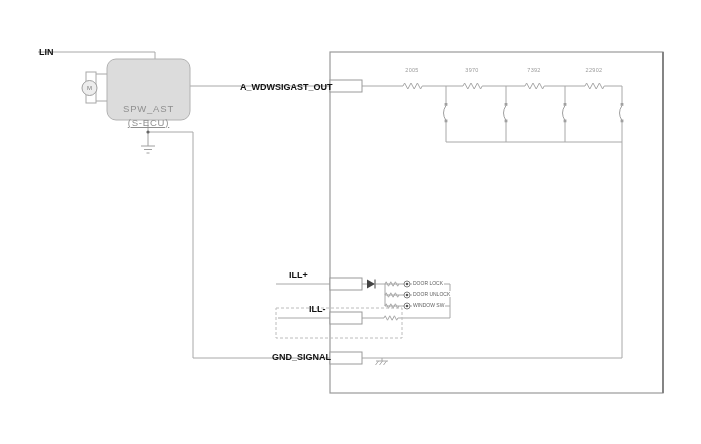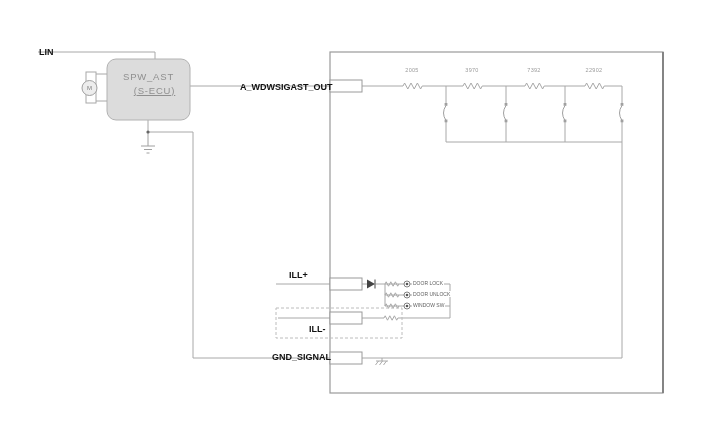--- a/index.html
+++ b/index.html
@@ -2,21 +2,21 @@
 <html><head>
 <meta charset="utf-8">
 <style>
   html,body{margin:0;padding:0;background:#fff;}
   #canvas{position:relative;width:701px;height:444px;background:#ffffff;overflow:hidden;
           font-family:"Liberation Sans", sans-serif;}
   #schematic-svg{position:absolute;left:0;top:0;}
   .lbl{position:absolute;color:#111;font-weight:bold;font-size:9px;line-height:10px;white-space:nowrap;}
   .lbl.right{text-align:right;margin-top:8px;}
   .ecu-text{position:absolute;color:#8f8f8f;font-size:9.5px;line-height:11px;text-align:center;
-            letter-spacing:0.8px;white-space:nowrap;}
+            letter-spacing:0.8px;white-space:nowrap;margin-top:32px;}
   .motor-m{position:absolute;color:#7d7d7d;font-size:6px;line-height:6px;text-align:center;}
   .rval{position:absolute;color:#9b9b9b;font-size:5.5px;line-height:6px;text-align:center;
         letter-spacing:0.3px;white-space:nowrap;}
   .ledlbl{position:absolute;color:#5f5f5f;font-size:5px;line-height:6px;background:#fff;
           padding:0 1px;white-space:nowrap;}
 </style>
 </head>
 <body>
 
 <div id="canvas">
@@ -112,26 +112,26 @@
       <circle cx="407" cy="306" r="1.3" fill="#555" stroke="none"></circle>
     </g>
   </svg>
 
   <div class="lbl" style="left:39px;top:41px;margin-top:6px;">LIN</div>
 
   <div class="lbl right" style="left:240px;top:74px;width:87px;">A_WDWSIGAST_OUT</div>
 
   <div class="lbl" style="left:281px;top:270px;margin-left:8px;">ILL+</div>
 
-  <div class="lbl" style="left:281px;top:324px;padding-left:28px;">ILL-</div>
+  <div class="lbl" style="left:281px;top:304px;padding-left:28px;">ILL-</div>
 
   <div class="lbl right" style="left:272px;top:344px;width:55px;text-align:right;">GND_SIGNAL</div>
 
   <div class="ecu-text" style="left:107px;top:71px;width:83px;">SPW_AST</div>
-  <div class="ecu-text" style="left:113px;top:85px;width:83px;text-decoration:underline;">(S-ECU)</div>
+  <div class="ecu-text" style="left:107px;top:85px;width:83px;text-decoration:underline;">(S-ECU)</div>
   <div class="motor-m" style="left:84px;top:85px;width:11px;">M</div>
 
   <div class="rval" style="left:392px;top:67px;width:40px;">2005</div>
   <div class="rval" style="left:452px;top:67px;width:40px;">3970</div>
   <div class="rval" style="left:514px;top:67px;width:40px;">7392</div>
   <div class="rval" style="left:574px;top:67px;width:40px;">22902</div>
 
   <div class="ledlbl" style="left:412px;top:280px;">DOOR LOCK</div>
   <div class="ledlbl" style="left:412px;top:291px;">DOOR UNLOCK</div>
   <div class="ledlbl" style="left:412px;top:302px;">WINDOW SW</div>

